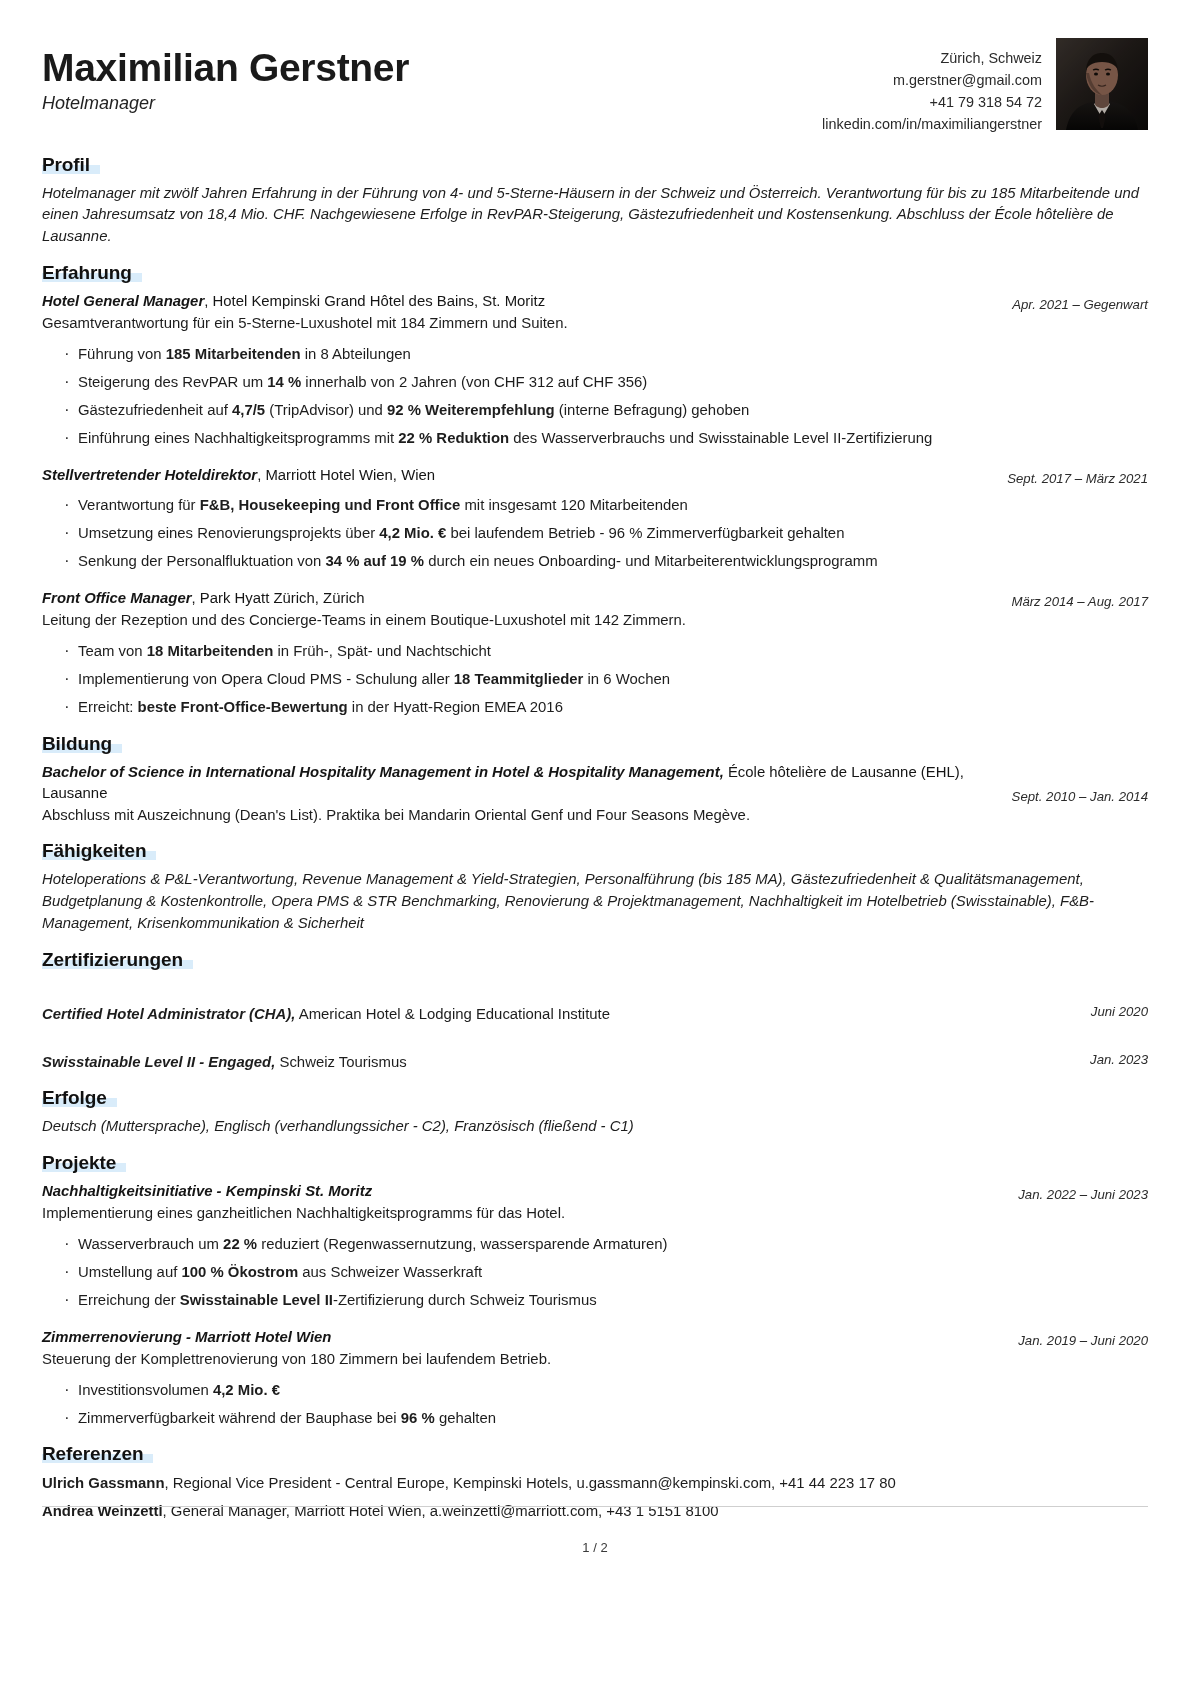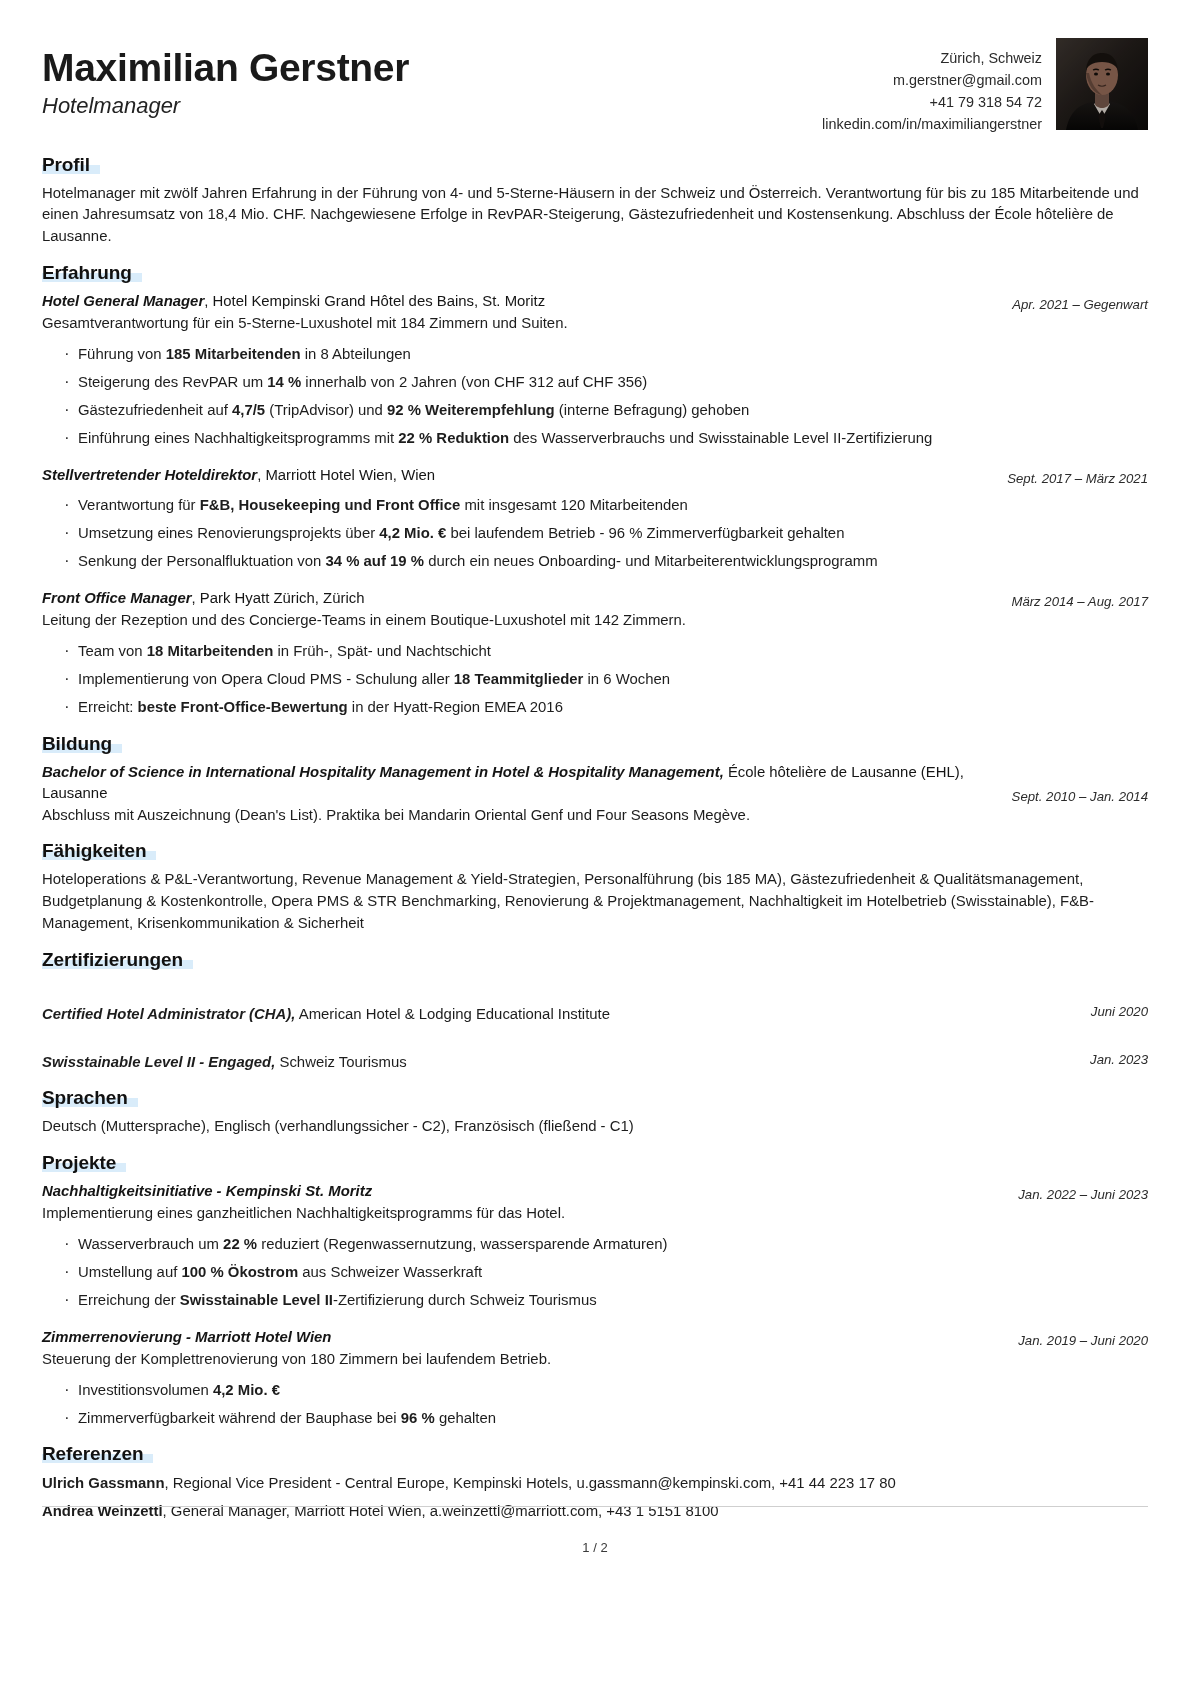--- a/index.html
+++ b/index.html
@@ -31,21 +31,21 @@
     font-size: 39px;
     font-weight: bold;
     letter-spacing: -0.3px;
     line-height: 1.05;
     color: #1a1a1a;
     display: inline-block;
     position: relative;
   }
   .name-wrap { position: relative; z-index: 0; display: inline-block; }
   .job-title {
-    font-size: 22px;
+    font-size: 18px;
     font-style: italic;
     color: #232323;
     margin-top: 4px;
   }
   .contact-block {
     display: flex;
     align-items: flex-start;
     gap: 14px;
   }
   .contact {
@@ -84,20 +84,21 @@
     bottom: 2px;
     height: 9px;
     background: #d9ecfa;
     z-index: -1;
   }
 
   .body-text {
     font-size: 14.9px;
     line-height: 1.47;
     color: #1d1d1d;
+    font-style: italic;
   }
 
   
   .entry { margin-bottom: 15px; }
   .entry:last-child { margin-bottom: 0; }
   .entry-head {
     display: flex;
     align-items: flex-end;
     justify-content: space-between;
     gap: 16px;
@@ -340,21 +341,21 @@
         <div class="cert-row">
           <div class="cert-text"><span class="cname">Swisstainable Level II - Engaged,</span><span> Schweiz Tourismus</span></div>
           <div class="entry-date">Jan. 2023</div>
         </div>
       </div>
   </div>
 
   <div class="section">
     <div class="section-title">
       <span class="hl"></span>
-      <span>Sprachen</span>
+      <span>Erfolge</span>
     </div>
     <div class="body-text">Deutsch (Muttersprache), Englisch (verhandlungssicher - C2), Französisch (fließend - C1)</div>
   </div>
 
   <div class="section">
     <div class="section-title">
       <span class="hl"></span>
       <span>Projekte</span>
     </div>
     <div id="projekte-entries">

